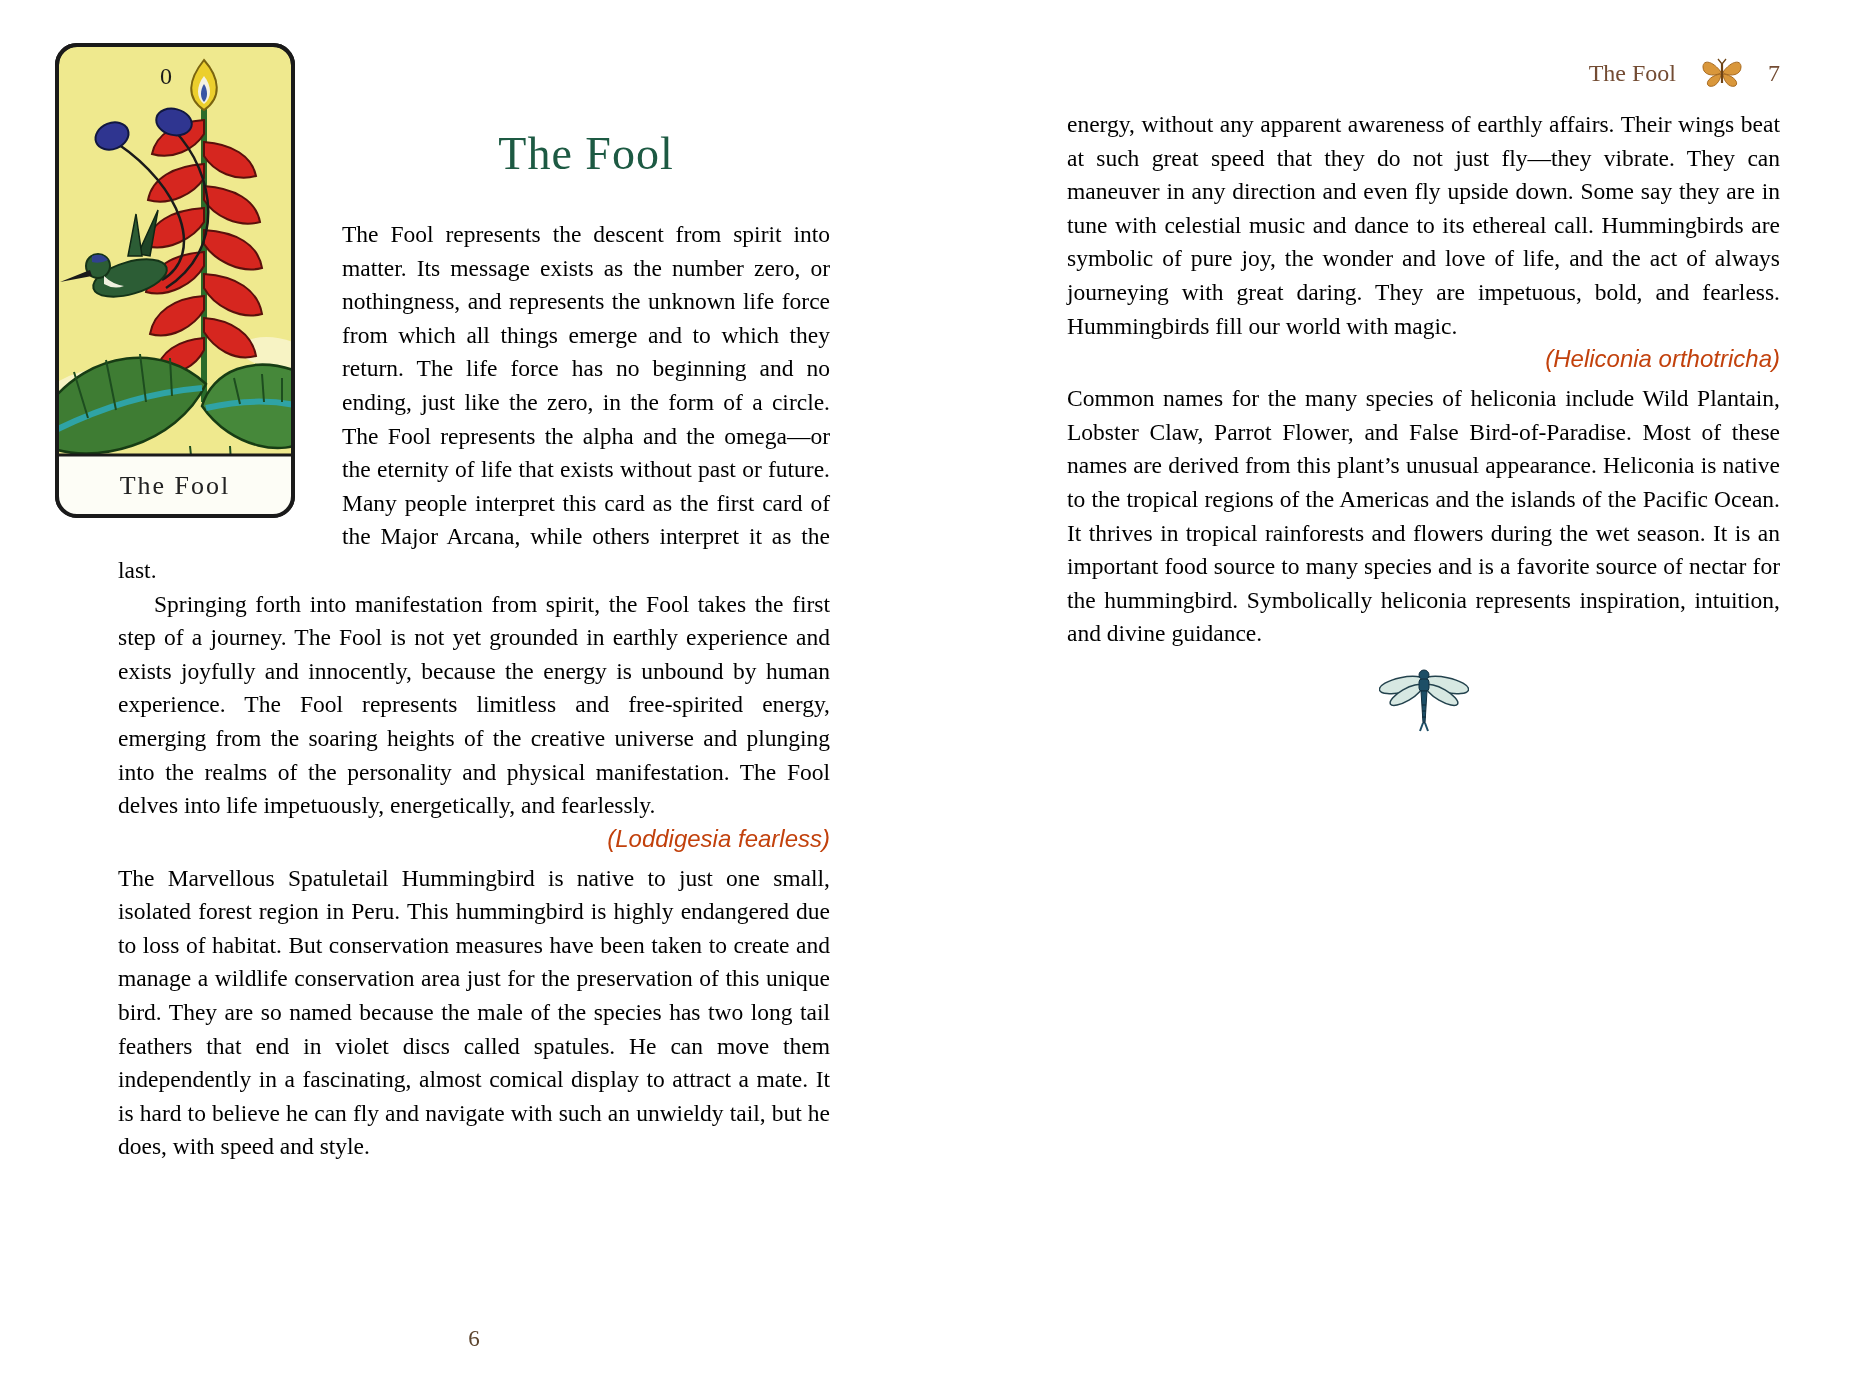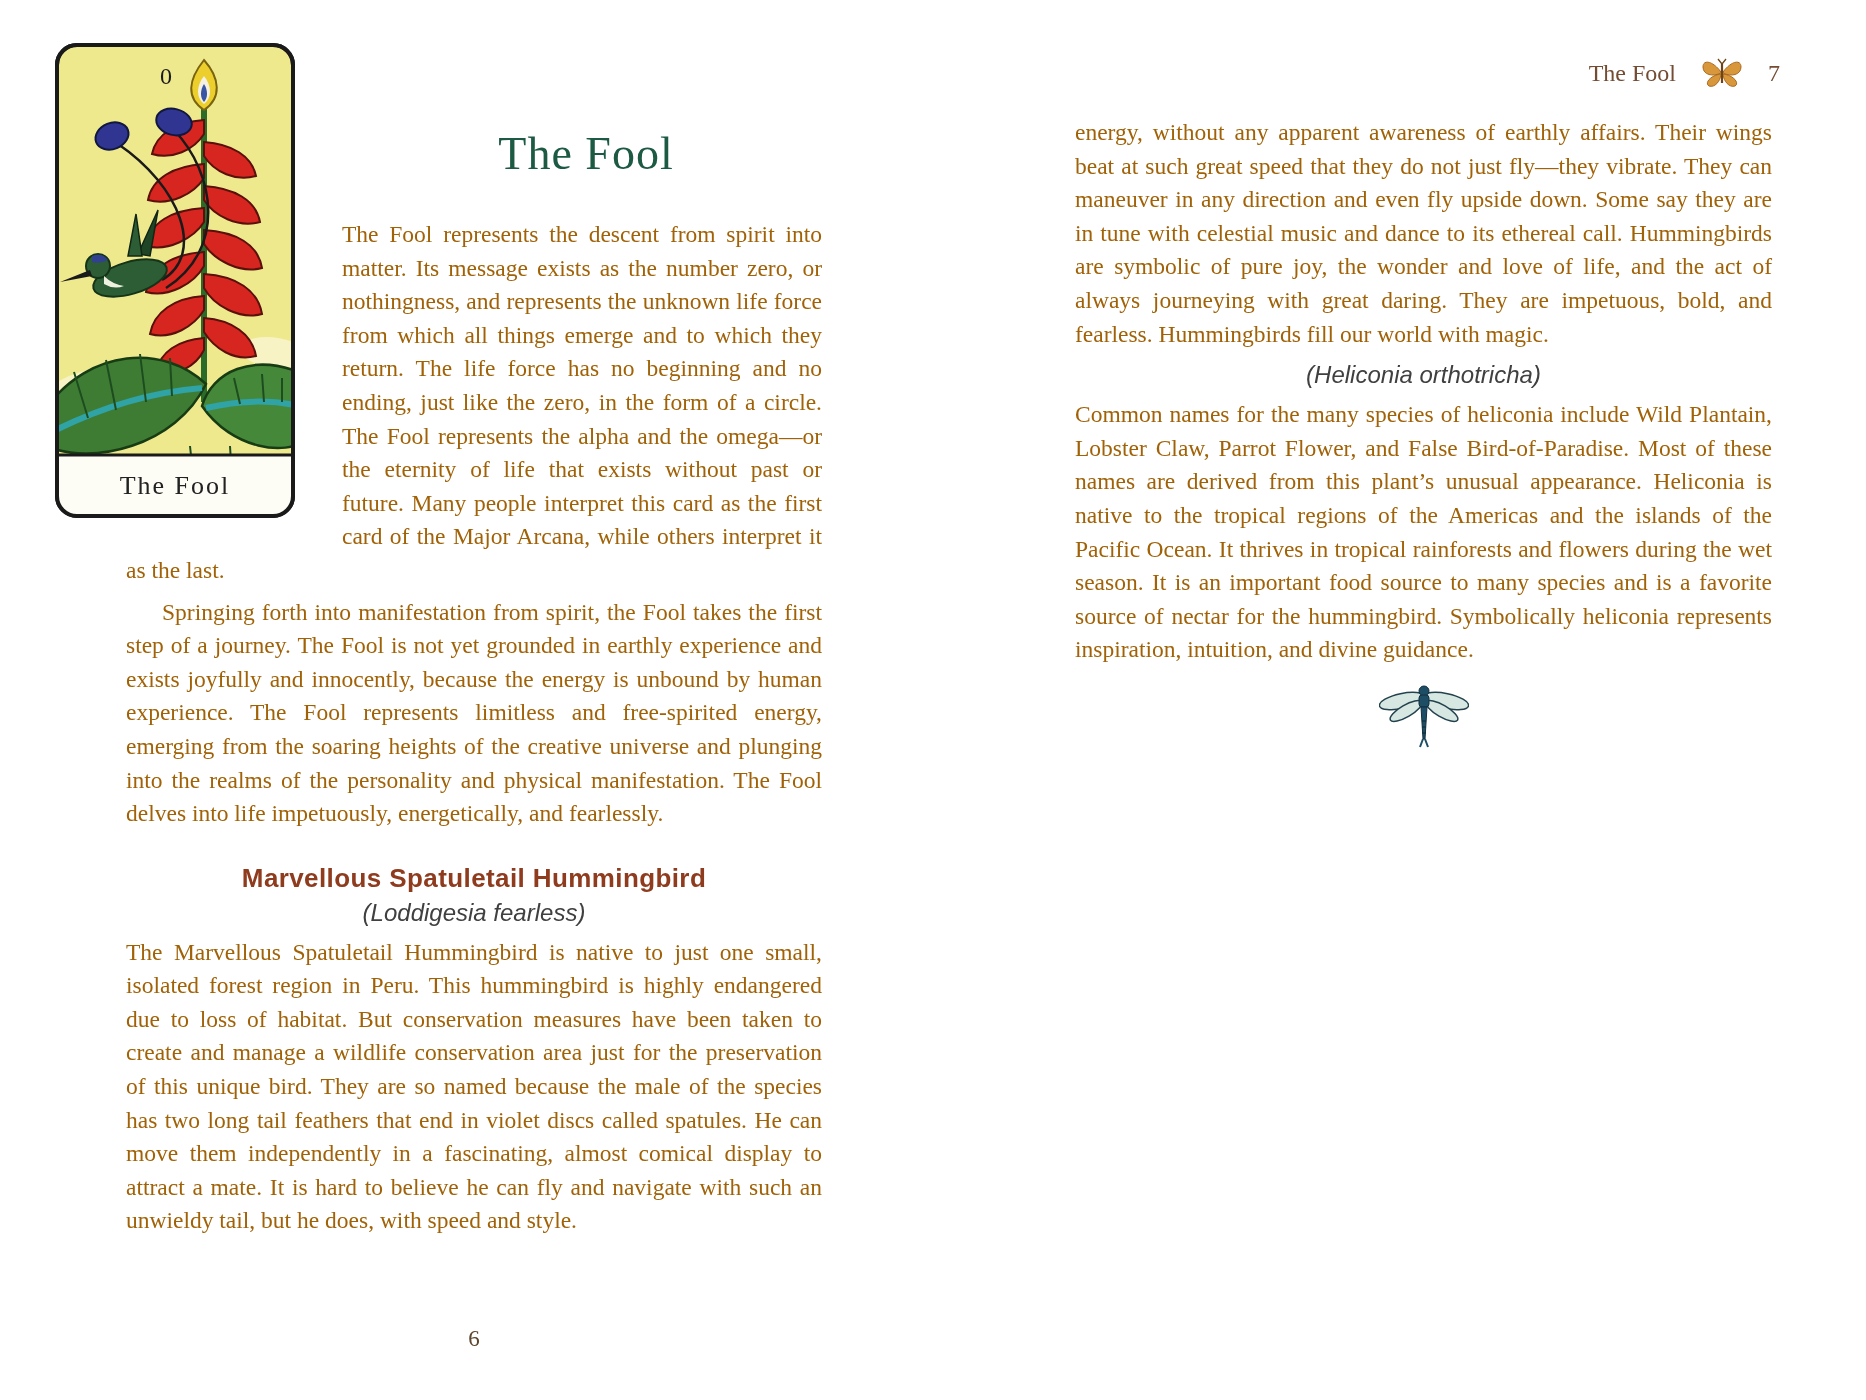--- a/index.html
+++ b/index.html
@@ -8,31 +8,31 @@
     font-family:"Liberation Serif", serif;color:#212121;overflow:hidden;
   }
   
   .card-abs{position:absolute;left:54px;top:42px;width:242px;height:477px;}
   .left-col{position:absolute;left:118px;top:40px;width:712px;}
   .card-spacer{float:left;width:224px;height:512px;}
   h1.chapter-title{
     font-size:46px;font-weight:normal;line-height:56px;color:#1d5a43;
     text-align:center;margin:86px 0 36px 0;letter-spacing:1px;
   }
-  p.body{font-size:23.5px;line-height:33.6px;text-align:justify;margin:8px;
-    color:#a16207;}
+  p.body{font-size:23.5px;line-height:33.6px;text-align:justify;margin:0;
+    color:#000000;}
   p.body.indent{text-indent:36px;}
   h2.section-heading{
     font-family:"Liberation Sans", sans-serif;font-size:26px;font-weight:bold;
     color:#8e3b1e;text-align:center;margin:30px 0 2px 0;line-height:34px;
     letter-spacing:0.4px;
   }
   p.species{
     font-family:"Liberation Sans", sans-serif;font-style:italic;font-size:24px;
-    color:#404040;text-align:center;margin:0 0 8px 0;line-height:31px;
+    color:#c2410c;text-align:right;margin:0 0 8px 0;line-height:31px;
   }
   .page-num-left{
     position:absolute;left:118px;top:1326px;width:712px;text-align:center;
     font-size:23px;color:#5d452e;
   }
   
   .right-header{
     position:absolute;left:1067px;top:58px;width:713px;
     display:flex;justify-content:flex-end;align-items:center;gap:24px;
     font-size:24px;color:#734c33;
@@ -119,21 +119,20 @@
     </g>
     <rect x="3" y="3" width="236" height="471" rx="20" fill="none" stroke="#1a1a1a" stroke-width="4"></rect>
   </svg>
 </div>
 
 <div class="left-col">
   <div class="card-spacer"></div>
   <h1 class="chapter-title">The Fool</h1>
   <p class="body">The Fool represents the descent from spirit into matter. Its message exists as the number zero, or nothingness, and represents the unknown life force from which all things emerge and to which they return. The life force has no beginning and no ending, just like the zero, in the form of a circle. The Fool represents the alpha and the omega—or the eternity of life that exists without past or future. Many people interpret this card as the first card of the Major Arcana, while others interpret it as the last.</p>
   <p class="body indent">Springing forth into manifestation from spirit, the Fool takes the first step of a journey. The Fool is not yet grounded in earthly experience and exists joyfully and innocently, because the energy is unbound by human experience. The Fool represents limitless and free-spirited energy, emerging from the soaring heights of the creative universe and plunging into the realms of the personality and physical manifestation. The Fool delves into life impetuously, energetically, and fearlessly.</p>
-  <h2 class="section-heading">Marvellous Spatuletail Hummingbird</h2>
   <p class="species">(Loddigesia fearless)</p>
   <p class="body">The Marvellous Spatuletail Hummingbird is native to just one small, isolated forest region in Peru. This hummingbird is highly endangered due to loss of habitat. But conservation measures have been taken to create and manage a wildlife conservation area just for the preservation of this unique bird. They are so named because the male of the species has two long tail feathers that end in violet discs called spatules. He can move them independently in a fascinating, almost comical display to attract a mate. It is hard to believe he can fly and navigate with such an unwieldy tail, but he does, with speed and style.</p>
 </div>
 
 <div class="page-num-left">6</div>
 
 <div class="right-header">
   <span>The Fool</span>
   <svg width="44" height="30" viewBox="0 0 44 30">
     <g fill="#d9973b" stroke="#a86a1f" stroke-width="1">

